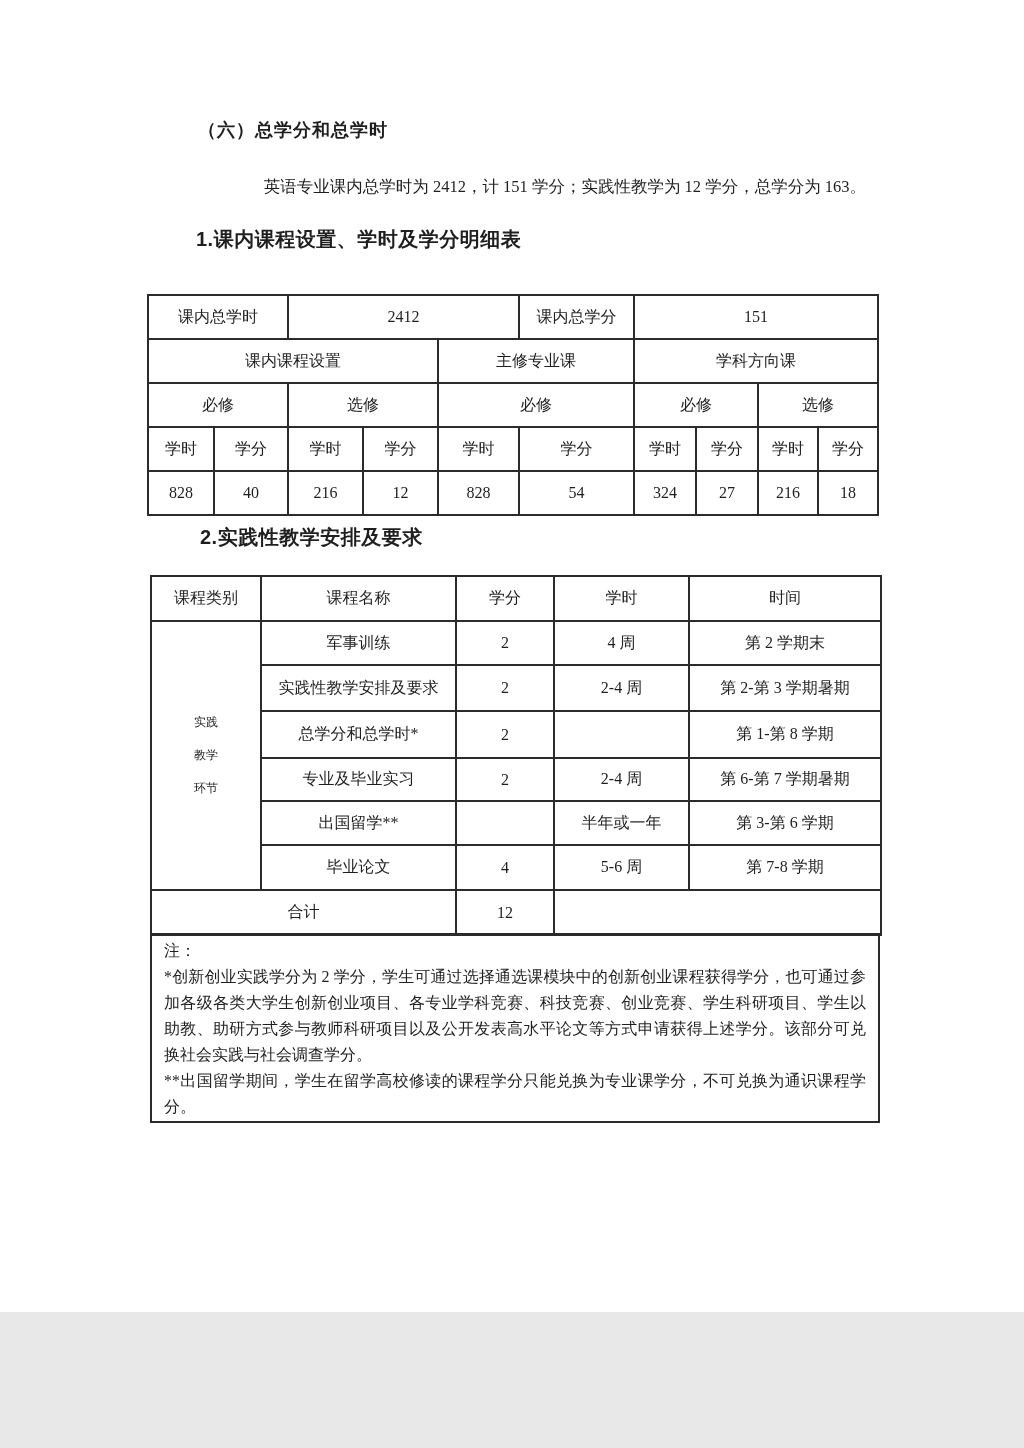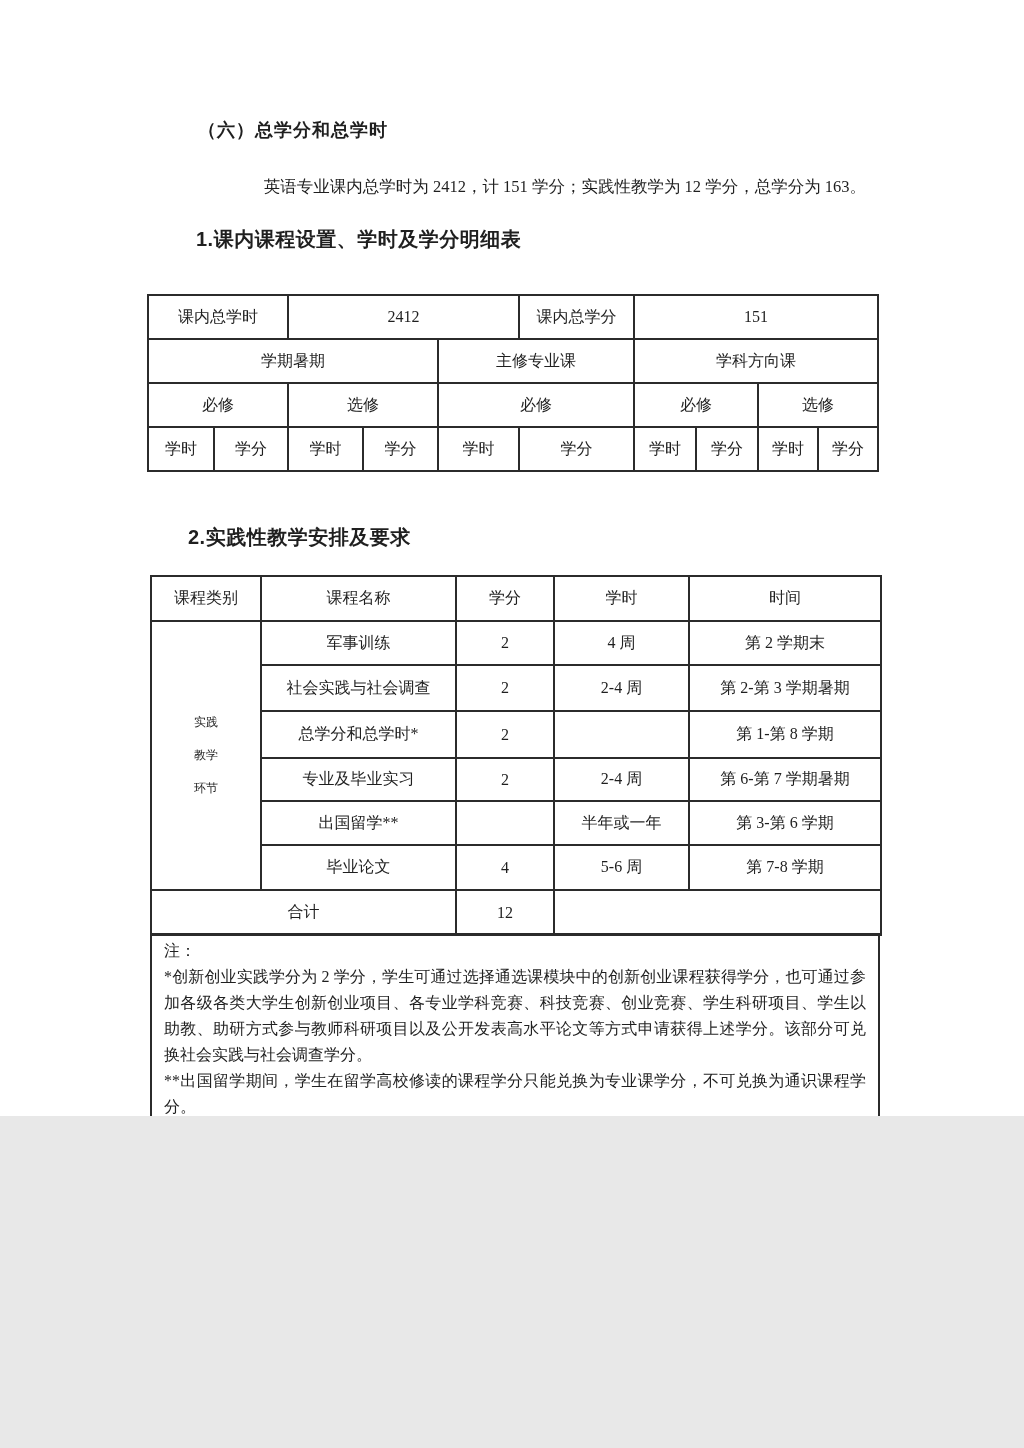--- a/index.html
+++ b/index.html
@@ -1,18 +1,18 @@
 <!DOCTYPE html>
 <html><head>
 <meta charset="utf-8">
 <style>
   html,body { margin:0; padding:0; background:#e8e8e8; }
   .page {
     position:relative;
-    width:1024px; height:1116px;
+    width:1024px; height:1312px;
     margin:0 auto;
     background:#ffffff;
     color:#1f1f1f;
     overflow:hidden;
   }
   .hei  { font-family:"Liberation Sans","DejaVu Sans",sans-serif; }
   .song { font-family:"Liberation Serif","DejaVu Serif",serif; }
 
   .heading {
     position:absolute; left:198px; top:118px;
@@ -24,21 +24,21 @@
     font-family:"Liberation Serif","DejaVu Serif",serif;
     font-size:16.5px;
     text-align:right;
   }
   .subheading {
     position:absolute;
     font-family:"Liberation Sans","DejaVu Sans",sans-serif;
     font-weight:bold; font-size:20px; letter-spacing:0.5px;
   }
   .s1 { left:196px; top:226px; }
-  .s2 { left:188px; top:524px; }
+  .s2 { left:200px; top:524px; }
 
   table.t {
     position:absolute;
     border-collapse:collapse;
     table-layout:fixed;
   }
   table.t td {
     border:2px solid #2b2b2b;
     text-align:center;
     vertical-align:middle;
@@ -99,21 +99,21 @@
         <col style="width:60px">
     </colgroup>
     <tbody>
         <tr>
       <td colspan="2" class="hei">课内总学时</td>
       <td colspan="3" class="song">2412</td>
       <td class="hei">课内总学分</td>
       <td colspan="4" class="song">151</td>
     </tr>
     <tr>
-      <td colspan="4" class="hei">学期暑期</td>
+      <td colspan="4" class="hei">课内课程设置</td>
       <td colspan="2" class="hei">主修专业课</td>
       <td colspan="4" class="hei">学科方向课</td>
     </tr>
     <tr>
       <td colspan="2" class="hei">必修</td>
       <td colspan="2" class="hei">选修</td>
       <td colspan="2" class="hei">必修</td>
       <td colspan="2" class="hei">必修</td>
       <td colspan="2" class="hei">选修</td>
     </tr>
@@ -121,20 +121,32 @@
       <td class="hei">学时</td>
       <td class="hei">学分</td>
       <td class="hei">学时</td>
       <td class="hei">学分</td>
       <td class="hei">学时</td>
       <td class="hei">学分</td>
       <td class="hei">学时</td>
       <td class="hei">学分</td>
       <td class="hei">学时</td>
       <td class="hei">学分</td>
+    </tr>
+    <tr>
+      <td class="song">828</td>
+      <td class="song">40</td>
+      <td class="song">216</td>
+      <td class="song">12</td>
+      <td class="song">828</td>
+      <td class="song">54</td>
+      <td class="song">324</td>
+      <td class="song">27</td>
+      <td class="song">216</td>
+      <td class="song">18</td>
     </tr>
   </tbody>
     </table>
 
   <div class="subheading s2">2.实践性教学安排及要求</div>
 
   <table class="t t2">
     <colgroup>
       <col style="width:110px">
         <col style="width:195px">
@@ -155,21 +167,21 @@
         <div>实践</div>
         <div>教学</div>
         <div>环节</div>
       </td>
       <td class="song">军事训练</td>
       <td class="song">2</td>
       <td class="song">4 周</td>
       <td class="song">第 2 学期末</td>
     </tr>
     <tr style="height:46px;">
-      <td class="song">社会实践与社会调查</td>
+      <td class="song">实践性教学安排及要求</td>
       <td class="song">2</td>
       <td class="song">2-4 周</td>
       <td class="song">第 2-第 3 学期暑期</td>
     </tr>
     <tr style="height:47px;">
       <td class="song">总学分和总学时*</td>
       <td class="song">2</td>
       <td class="song"></td>
       <td class="song">第 1-第 8 学期</td>
     </tr>

